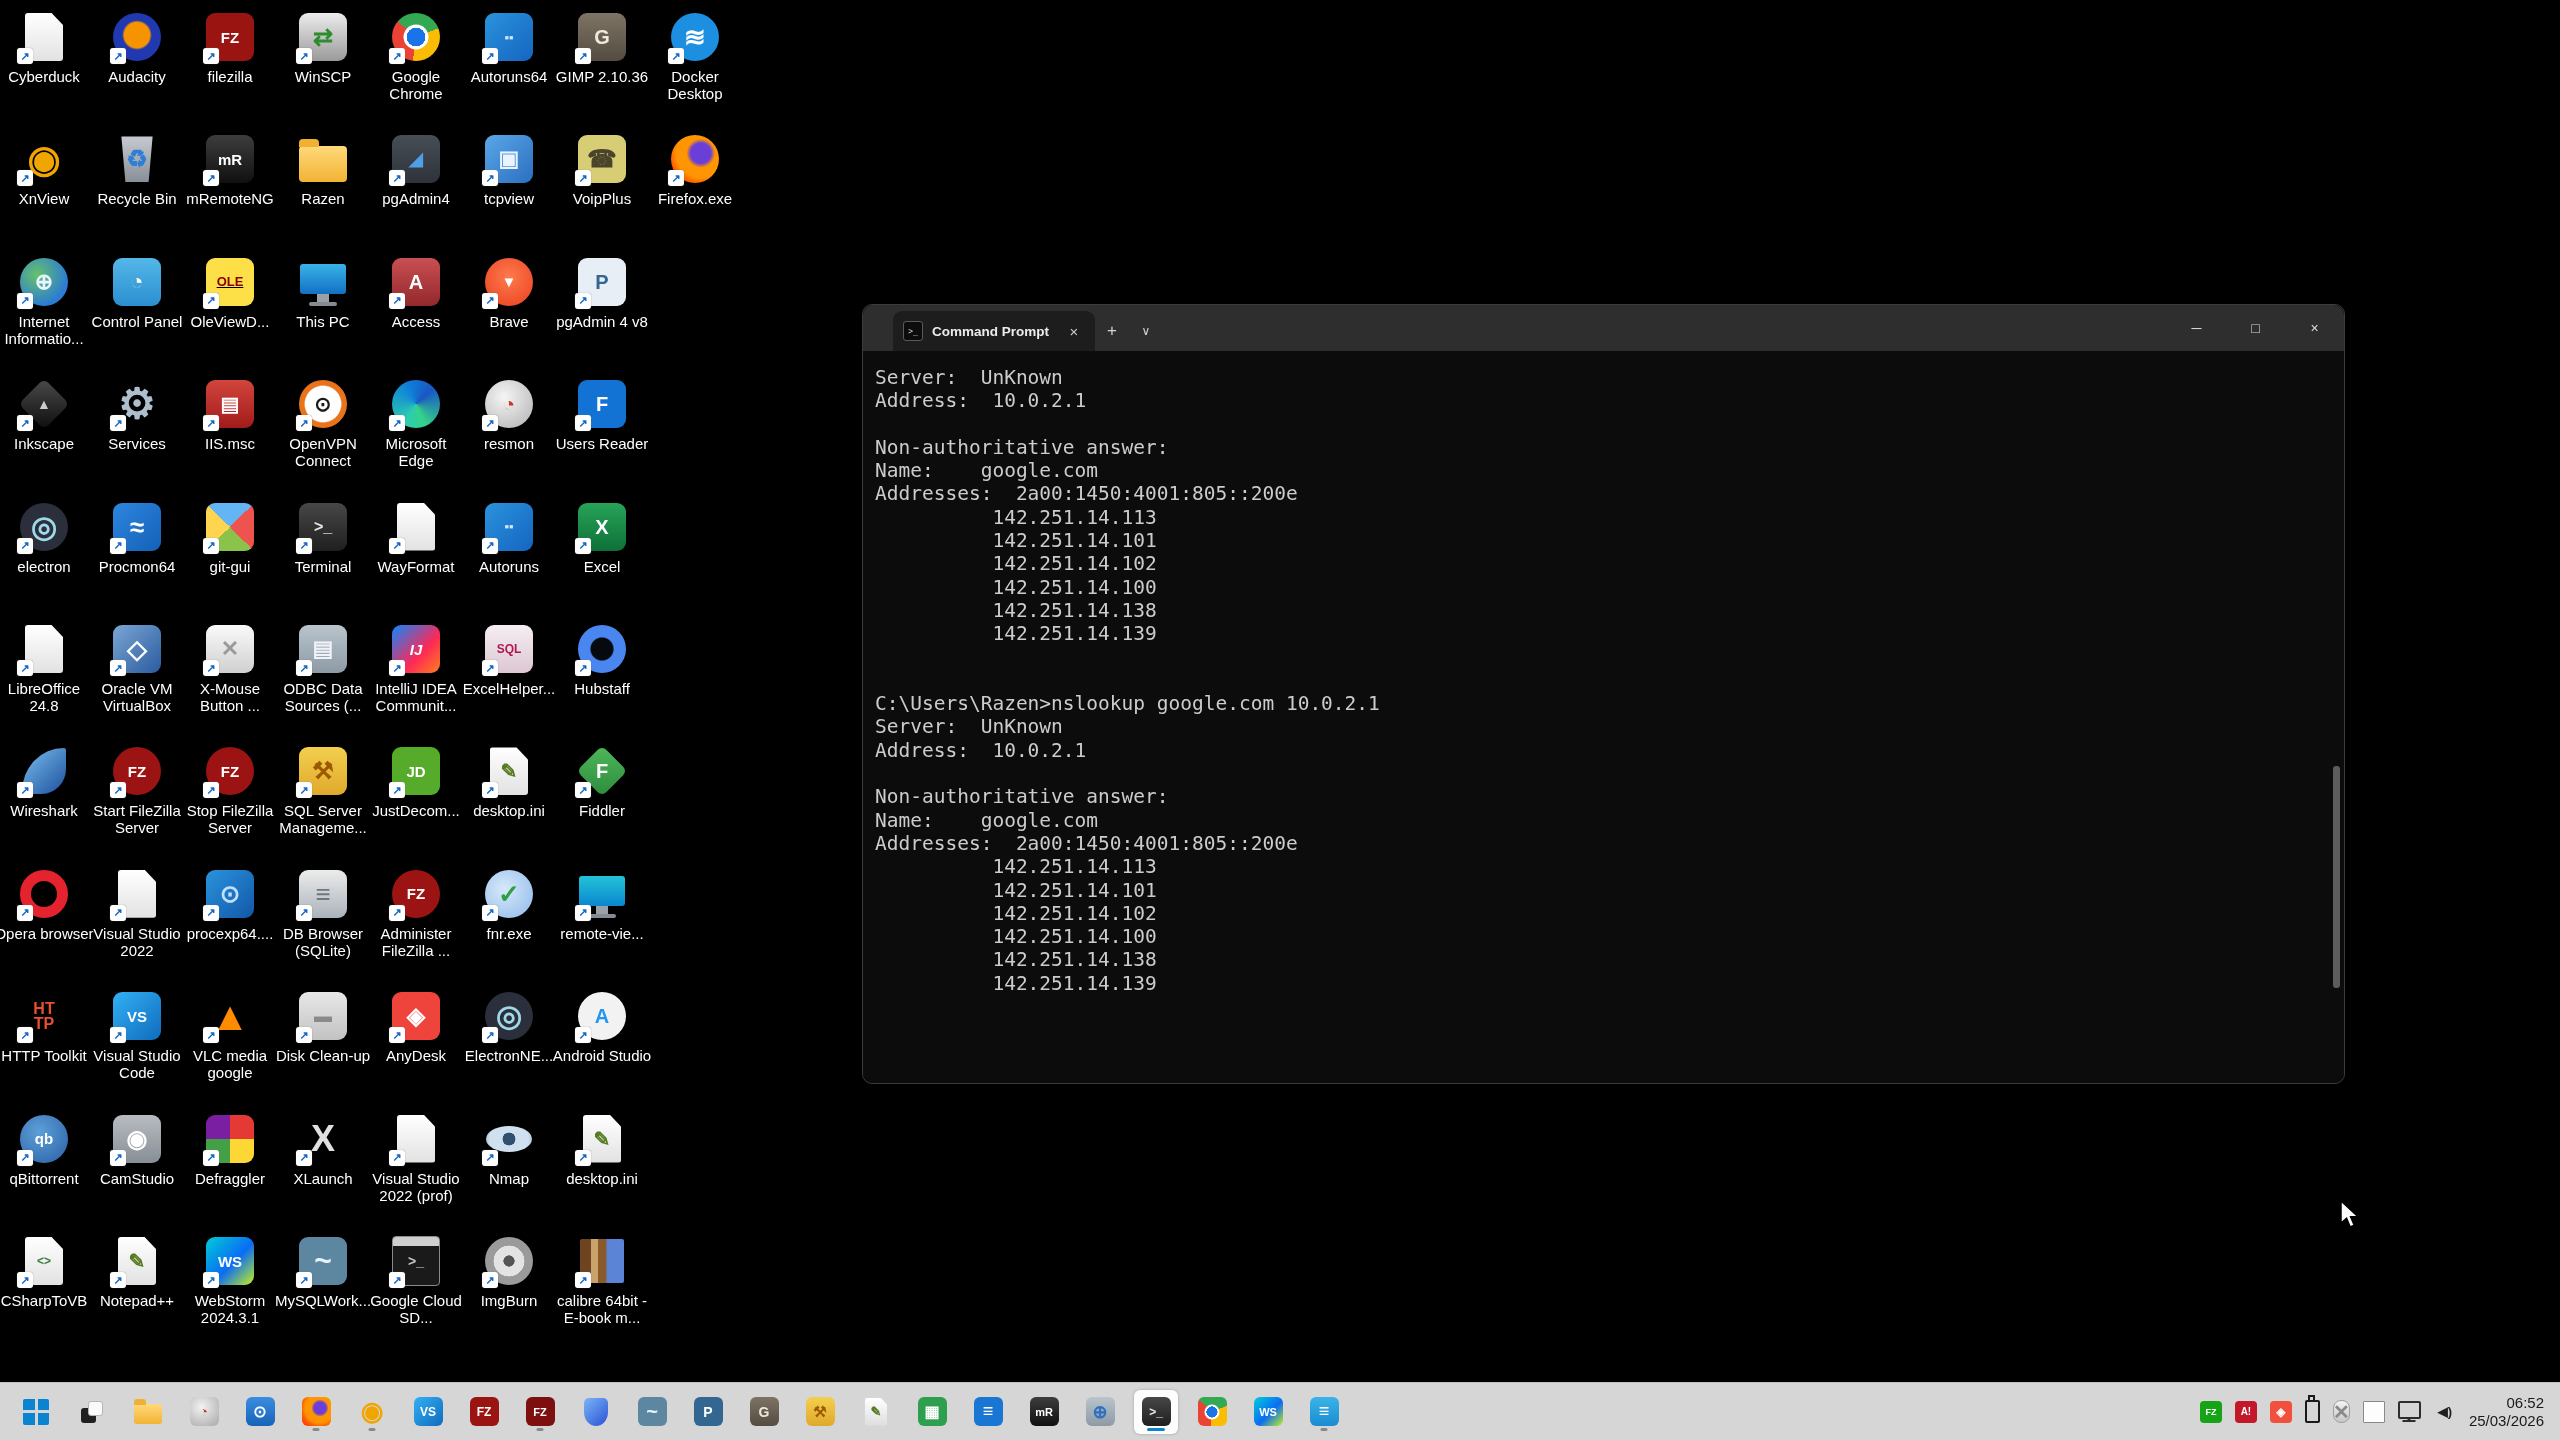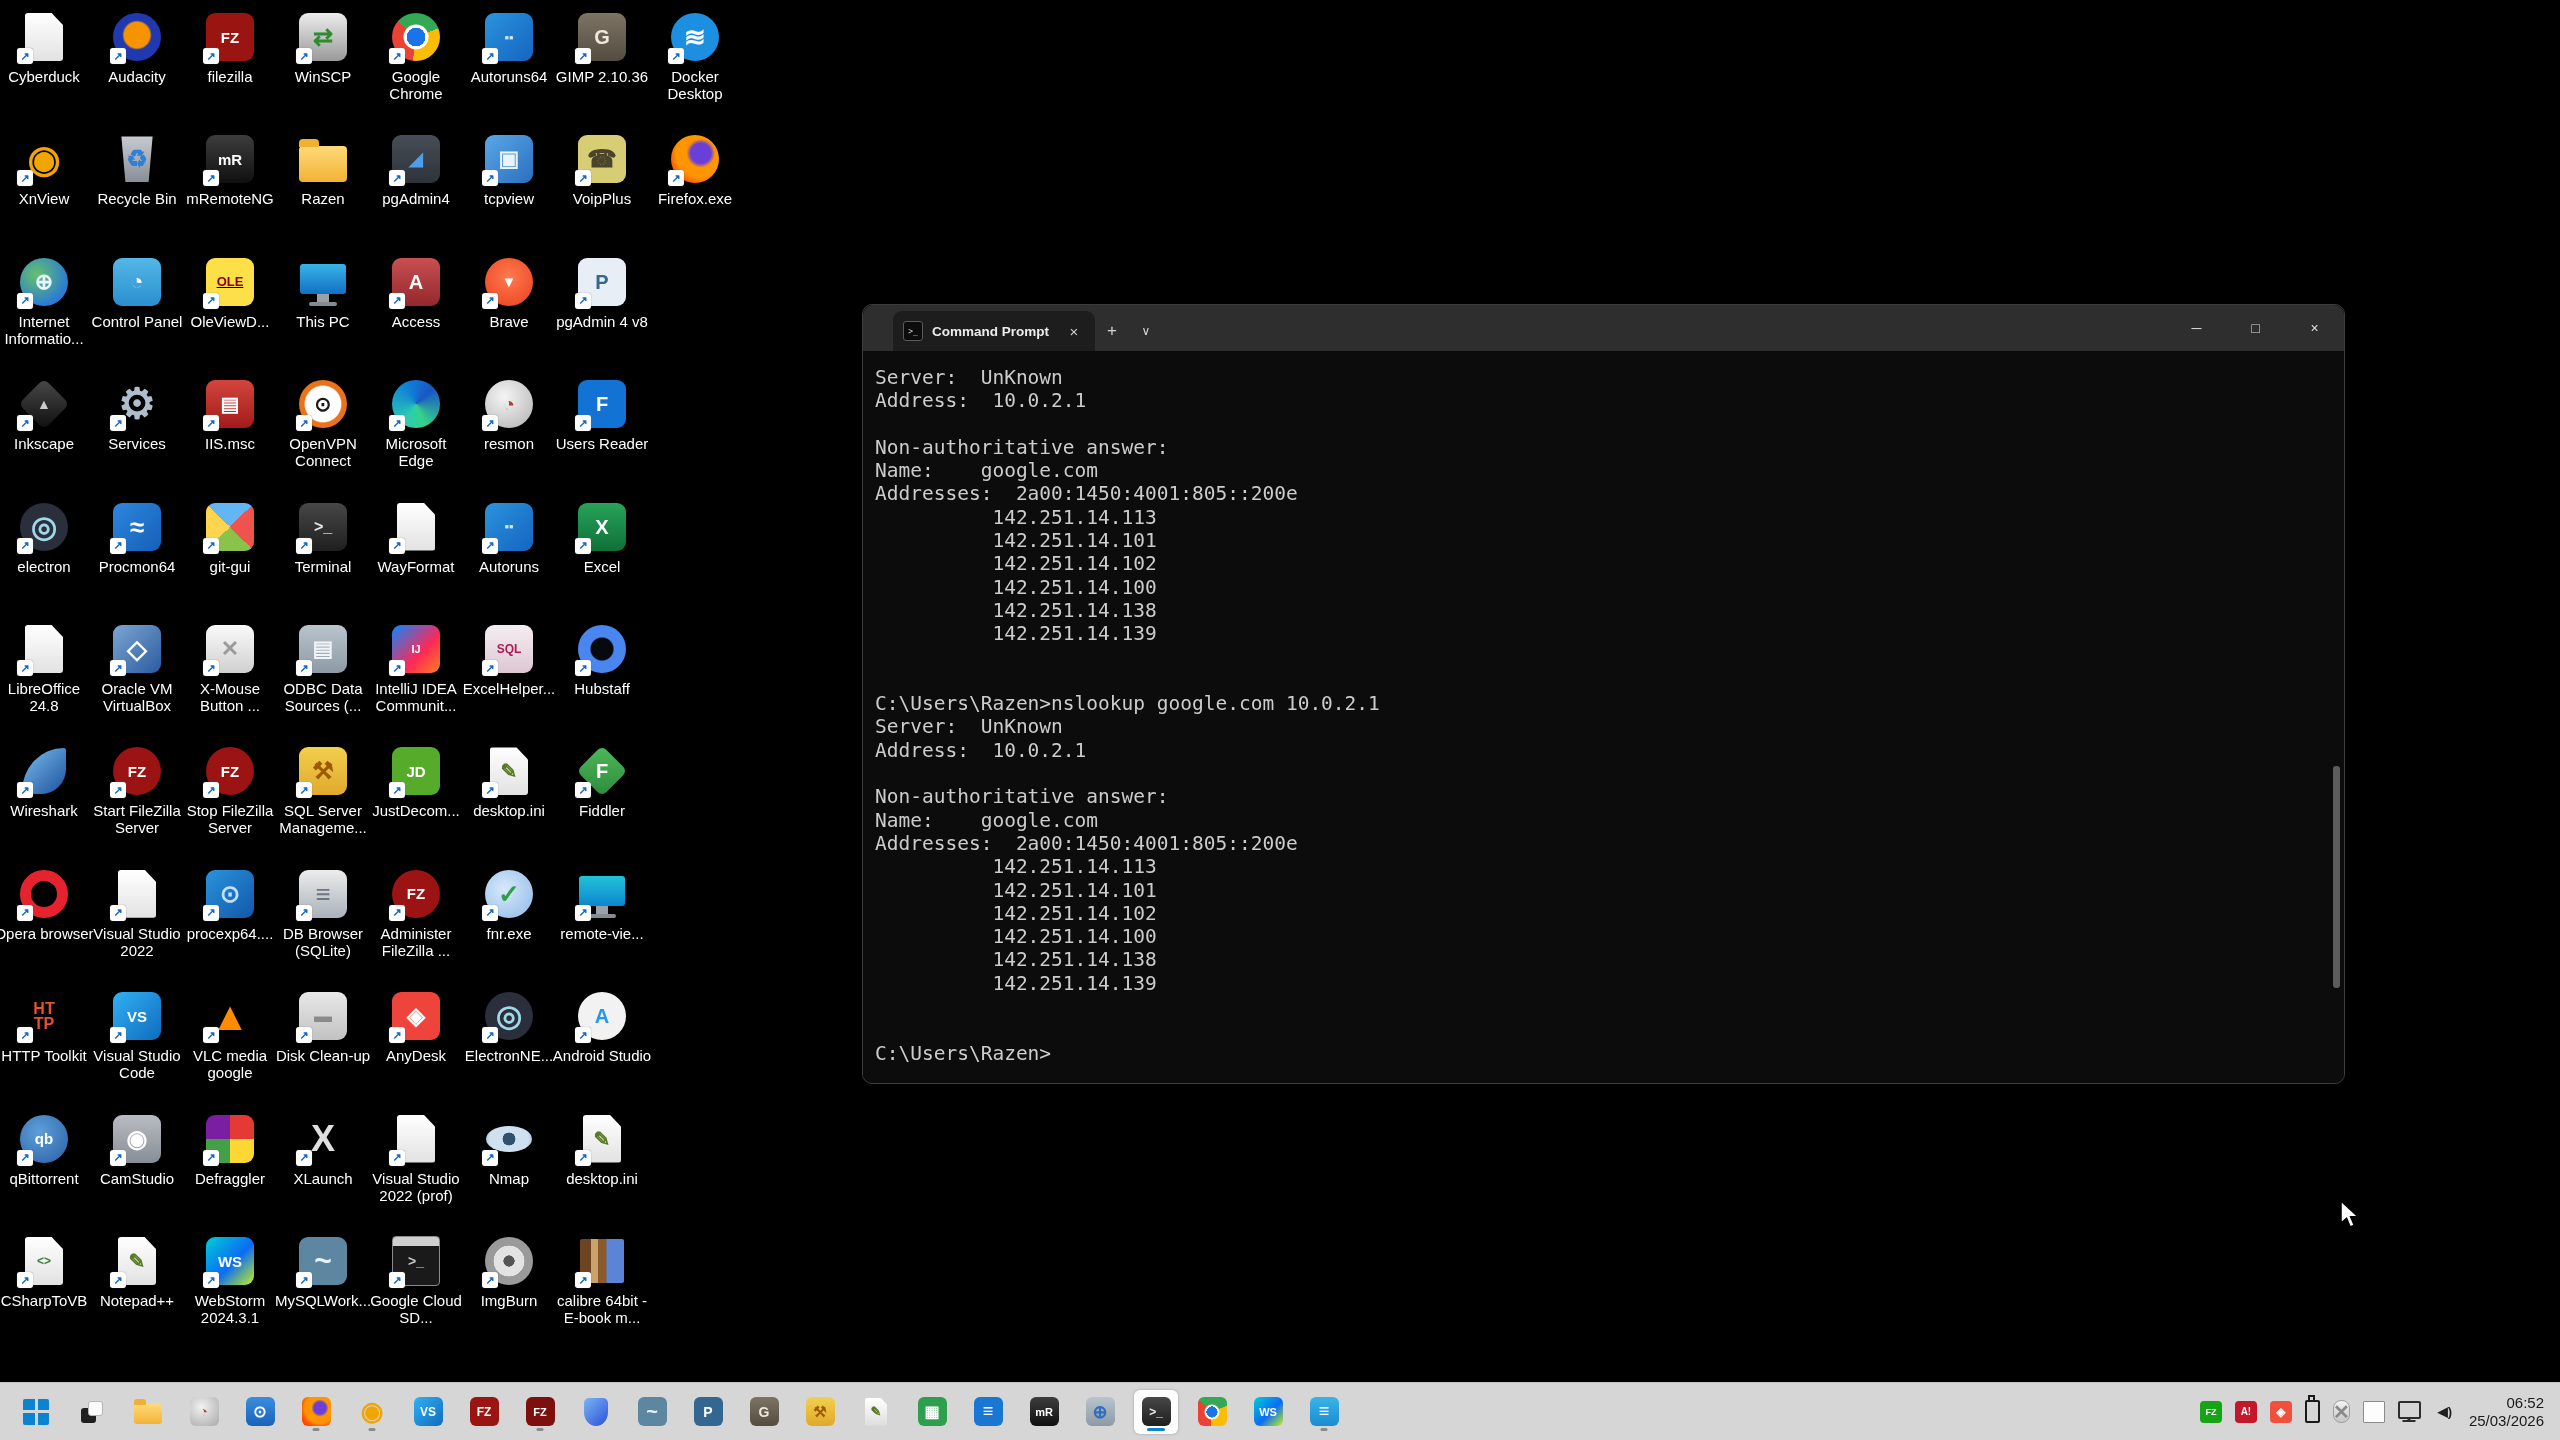--- a/index.html
+++ b/index.html
@@ -472,21 +472,21 @@
         <div class="ic" style="background: linear-gradient(rgb(185, 196, 204), rgb(141, 154, 165));">
           <span class="g" style="color: rgb(240, 244, 248); font-size: 22px;">▤</span>
         </div>
         <span class="arrowbadge">↗</span>
       </div>
       <div class="lbl">ODBC Data Sources (...</div>
     </div>
     <div class="cell" style="left: 368px; top: 625px;">
       <div class="icwrap">
         <div class="ic" style="background: linear-gradient(135deg, rgb(11, 135, 255), rgb(254, 40, 87) 60%, rgb(252, 128, 29));">
-          <span class="g" style="color: rgb(255, 255, 255); font-size: 11px;">IJ</span>
+          <span class="g" style="color: rgb(255, 255, 255); font-size: 15px; font-style: italic;">IJ</span>
         </div>
         <span class="arrowbadge">↗</span>
       </div>
       <div class="lbl">IntelliJ IDEA Communit...</div>
     </div>
     <div class="cell" style="left: 461px; top: 625px;">
       <div class="icwrap">
         <div class="ic" style="background: linear-gradient(rgb(245, 238, 242), rgb(220, 199, 210));">
           <span class="g" style="color: rgb(174, 25, 85); font-size: 12px;">SQL</span>
         </div>
@@ -838,21 +838,20 @@
       <div class="tline">Name:    google.com</div>
       <div class="tline">Addresses:  2a00:1450:4001:805::200e</div>
       <div class="tline">          142.251.14.113</div>
       <div class="tline">          142.251.14.101</div>
       <div class="tline">          142.251.14.102</div>
       <div class="tline">          142.251.14.100</div>
       <div class="tline">          142.251.14.138</div>
       <div class="tline">          142.251.14.139</div>
       <div class="tline"> </div>
       <div class="tline"> </div>
-      <div class="tline">C:\Users\Razen&gt;</div>
     </div>
   <div id="term-scrollthumb"></div>
 </div>
 
 <div id="taskbar">
   <div id="tb-left">
       <div class="tb-cell">
         <div class="tb-ic shape-winlogo"></div>
       </div>
       <div class="tb-cell">

